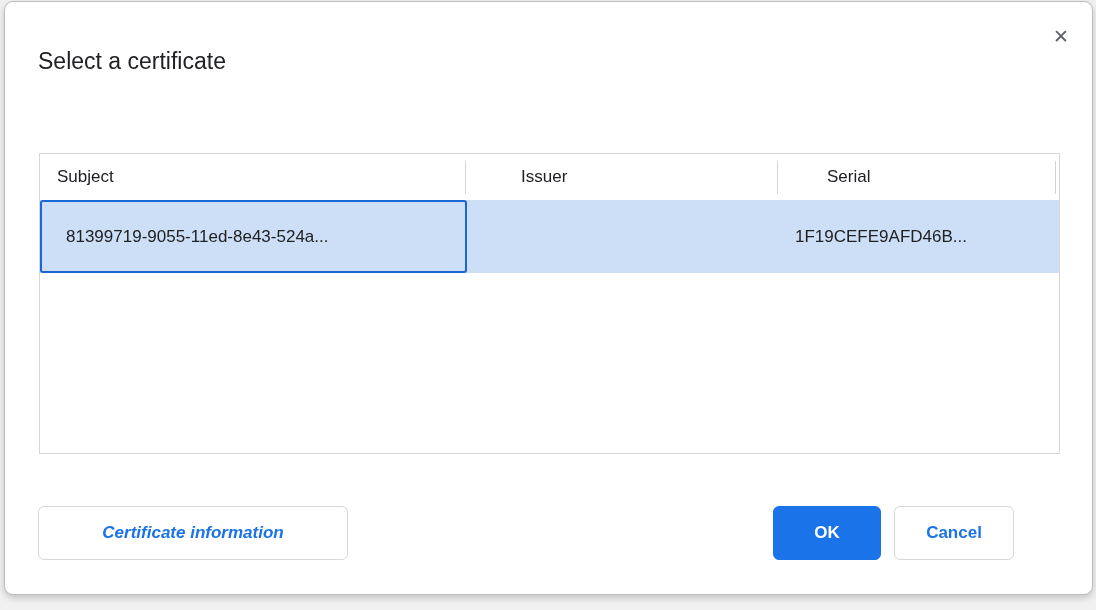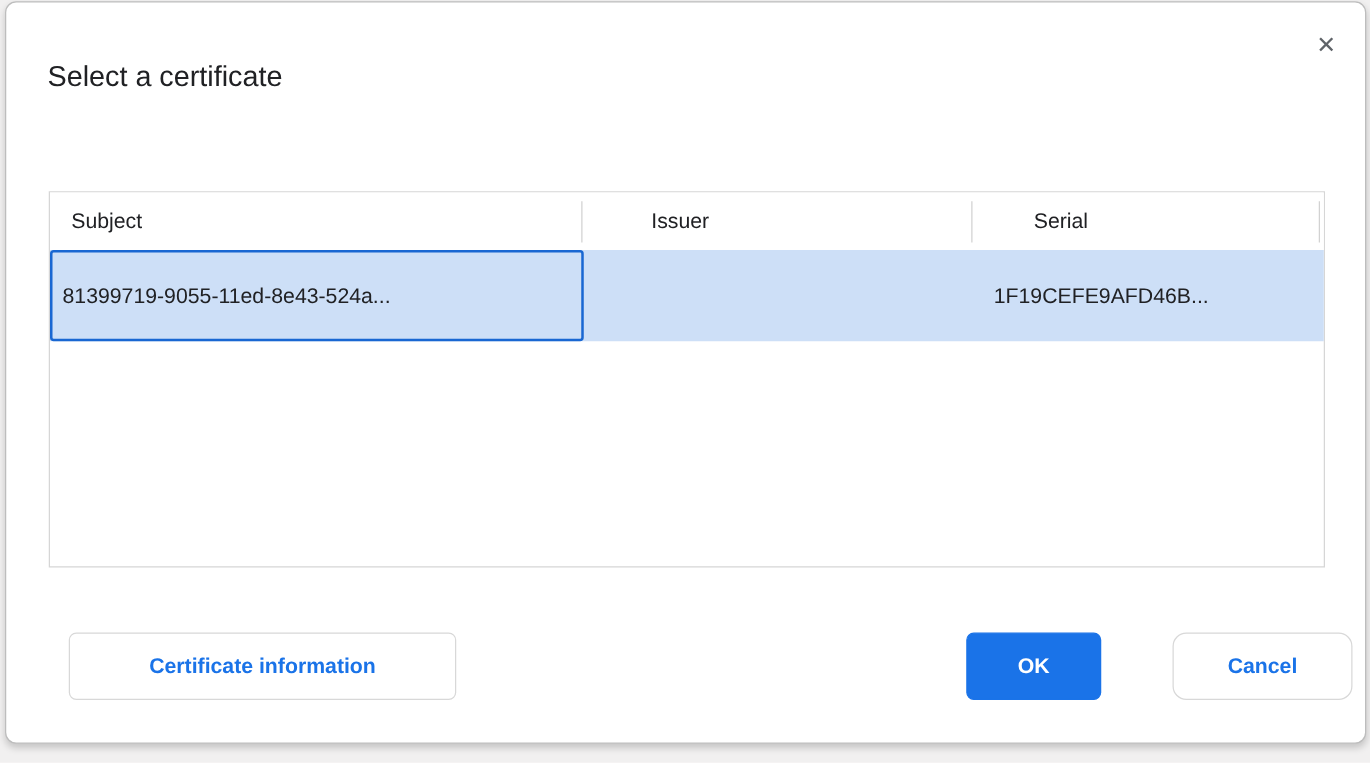--- a/index.html
+++ b/index.html
@@ -77,21 +77,21 @@
   .cell {
     position: absolute; top: 0; height: 73px;
     display: flex; align-items: center;
     font-size: 17px; color: #202124;
     white-space: nowrap; overflow: hidden;
   }
   .cell.subject-cell {
     left: 0; width: 427px;
     border: 2px solid #1967d2;
     border-radius: 3px;
-    padding-left: 8px;
+    padding-left: 24px;
   }
   .cell.issuer-cell { left: 447px; width: 285px; }
   .cell.serial-cell { left: 755px; width: 260px; }
 
   .btn {
     position: absolute; top: 504px; height: 54px;
     display: flex; align-items: center; justify-content: center;
     font-size: 17px; font-weight: 600;
     border-radius: 6px;
     cursor: pointer;
@@ -100,23 +100,23 @@
   .btn.outline {
     background: #ffffff;
     border: 1px solid #d8d8d8;
     color: #1a73e8;
   }
   .btn.primary {
     background: #1a73e8;
     border: 1px solid #1a73e8;
     color: #ffffff;
   }
-  .btn.cert-info { left: 50px;  width: 310px; }
+  .btn.cert-info { left: 33px;  width: 310px; font-style: italic; }
   .btn.ok        { left: 768px; width: 108px; }
-  .btn.cancel    { left: 933px; width: 144px; border-radius: 11px; }
+  .btn.cancel    { left: 889px; width: 120px; }
 </style>
 </head>
 <body>
 
 <div class="stage">
   <div class="dialog">
 
     <div class="dialog-title">Select a certificate</div>
 
     <div class="close-btn">

